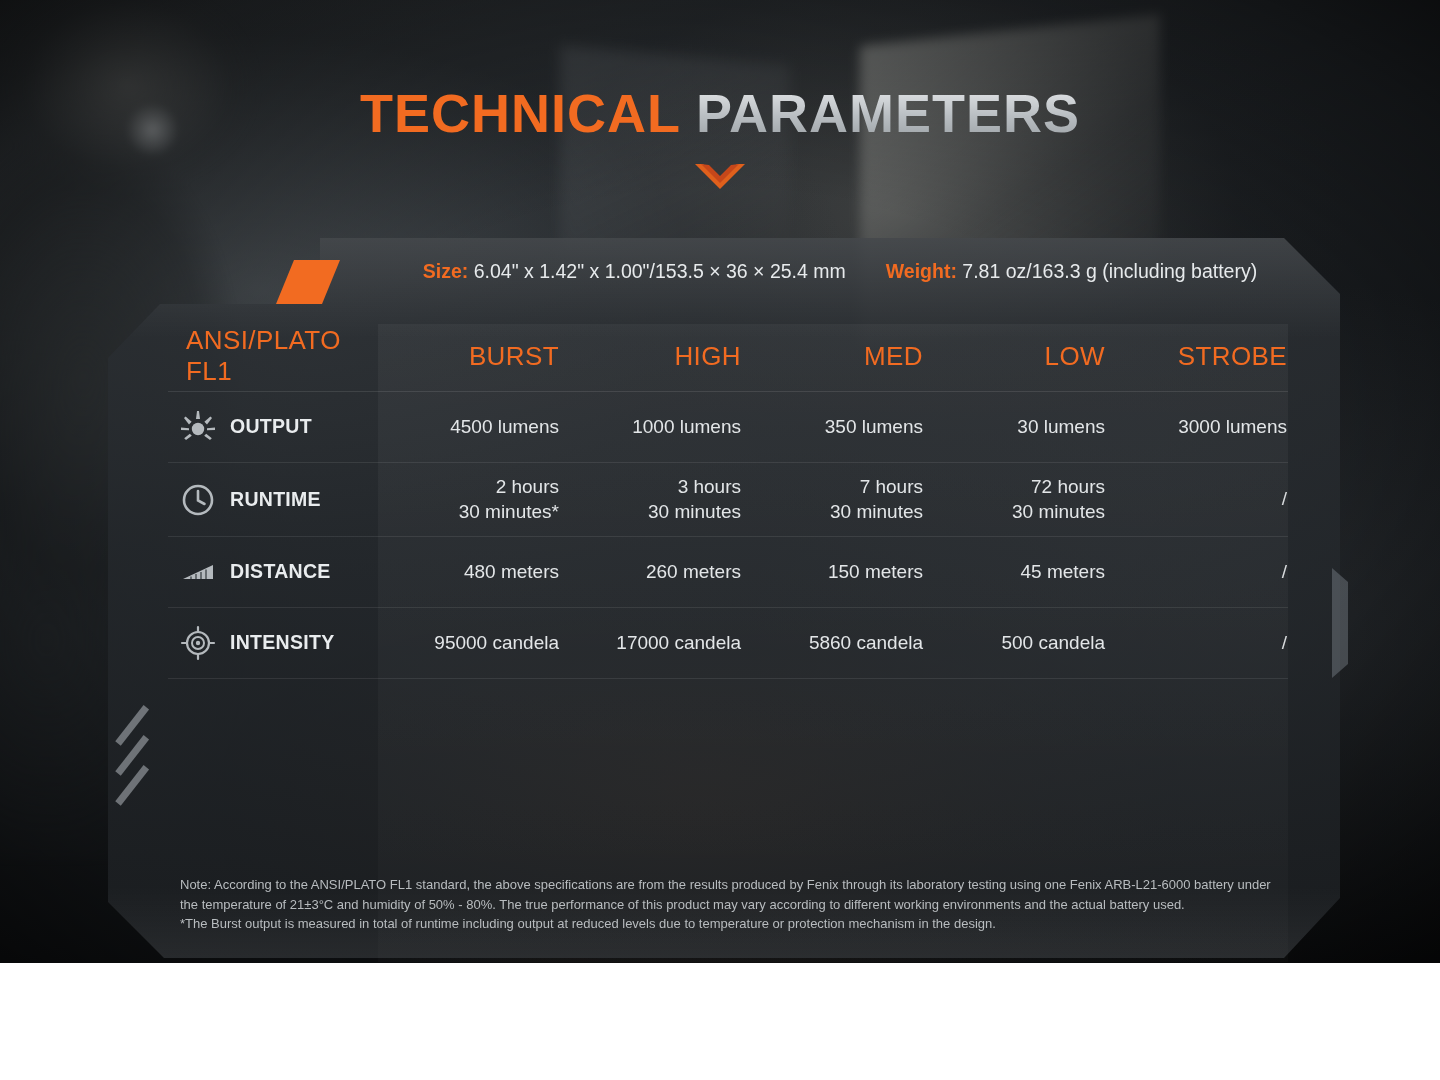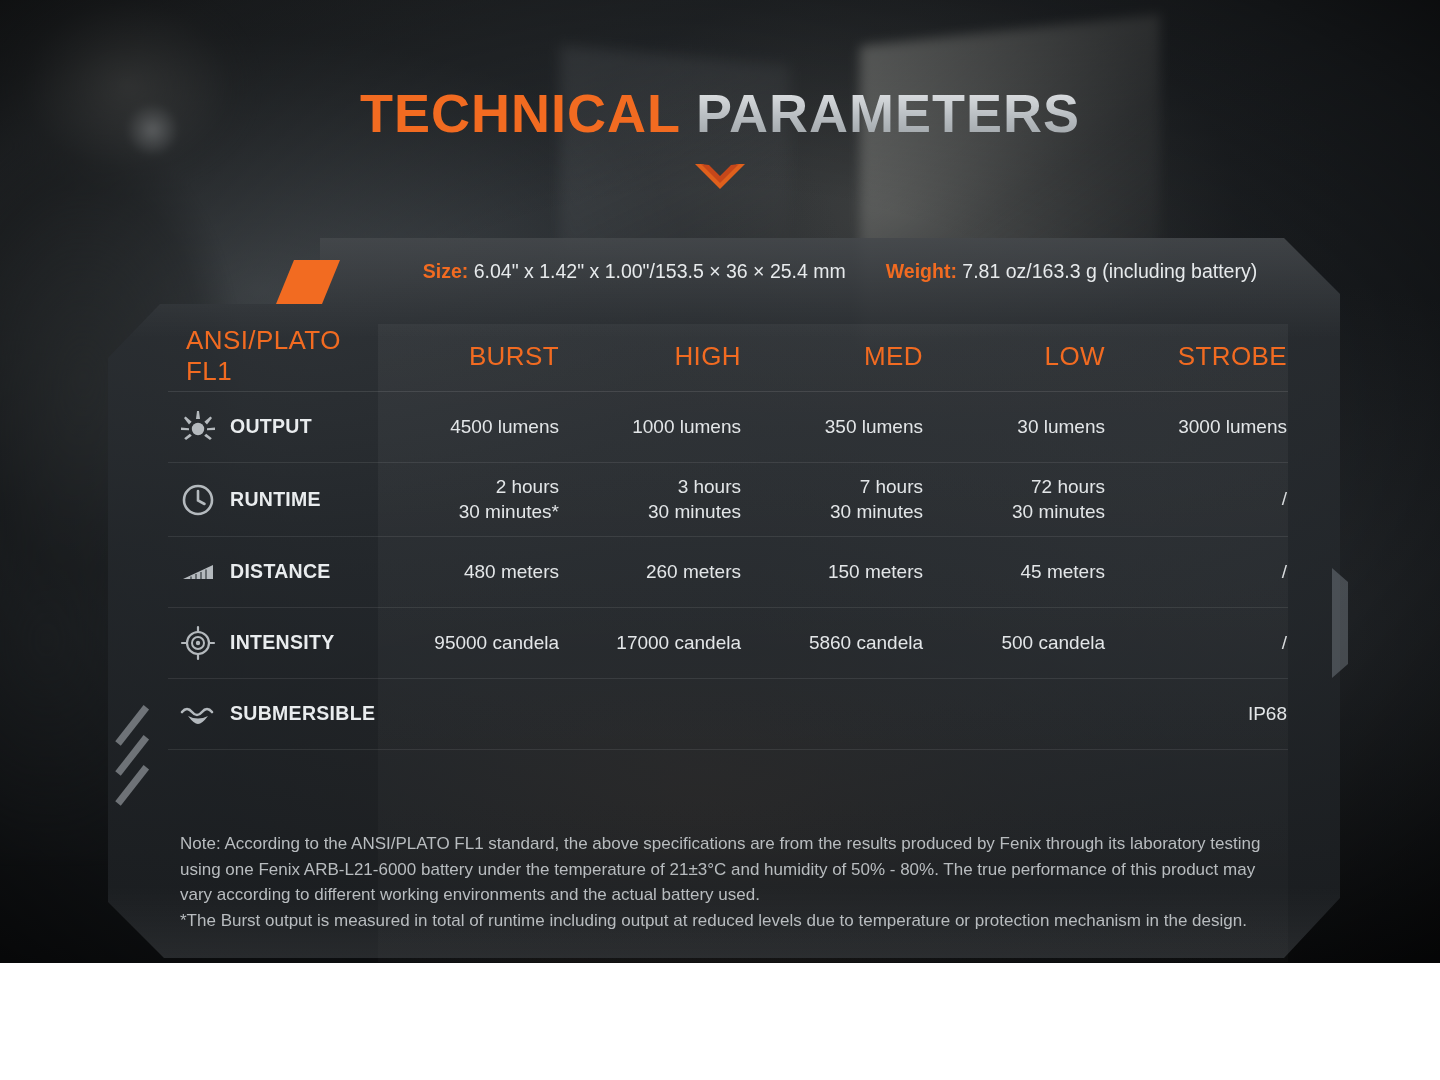--- a/index.html
+++ b/index.html
@@ -239,21 +239,21 @@
   td.val { line-height: 1.28; height: 71px; white-space: pre-line; }
   td.val.tall { height: 74px; }
   td.slash { color: #d9dcde; }
   td.span-all { height: 70px; }
 
   
   .note {
     position: absolute;
     left: 72px; bottom: 24px;
     width: 1110px;
-    font-size: 17px;
+    font-size: 13px;
     line-height: 1.52;
     color: #b8bcbf;
     z-index: 7;
   }
   .note p { margin: 0; }
 </style>
 </head>
 <body>
 
 <div id="page">
@@ -416,34 +416,20 @@
               </div>
             </td>
             <td class="val">95000 candela</td>
             <td class="val">17000 candela</td>
             <td class="val">5860 candela</td>
             <td class="val">500 candela</td>
             <td class="val slash">/</td>
           </tr>
 
 
-          <tr>
-            <td class="rowlabel">
-              <div class="rowlabel-inner">
-                <span class="icon">
-                  <svg class="icon" viewBox="0 0 40 40">
-                    <path d="M4 18 q5 -6 10 0 q5 6 10 0 q5 -6 10 0" fill="none" stroke="#cfd4d8" stroke-width="2.6" stroke-linecap="round"></path>
-                    <path d="M10 22 q6 8 10 8 q4 0 10 -8 q-10 5 -20 0 z" fill="#cfd4d8"></path>
-                  </svg>
-                </span>
-                <span class="rl-text">SUBMERSIBLE</span>
-              </div>
-            </td>
-            <td class="val span-all" colspan="5">IP68</td>
-          </tr>
         </tbody>
       </table>
     </div>
 
     <div class="note">
       <p>Note: According to the ANSI/PLATO FL1 standard, the above specifications are from the results produced by Fenix through its laboratory testing using one Fenix ARB-L21-6000 battery under the temperature of 21±3°C and humidity of 50% - 80%. The true performance of this product may vary according to different working environments and the actual battery used.</p>
       <p>*The Burst output is measured in total of runtime including output at reduced levels due to temperature or protection mechanism in the design.</p>
     </div>
   </div>
 </div>

